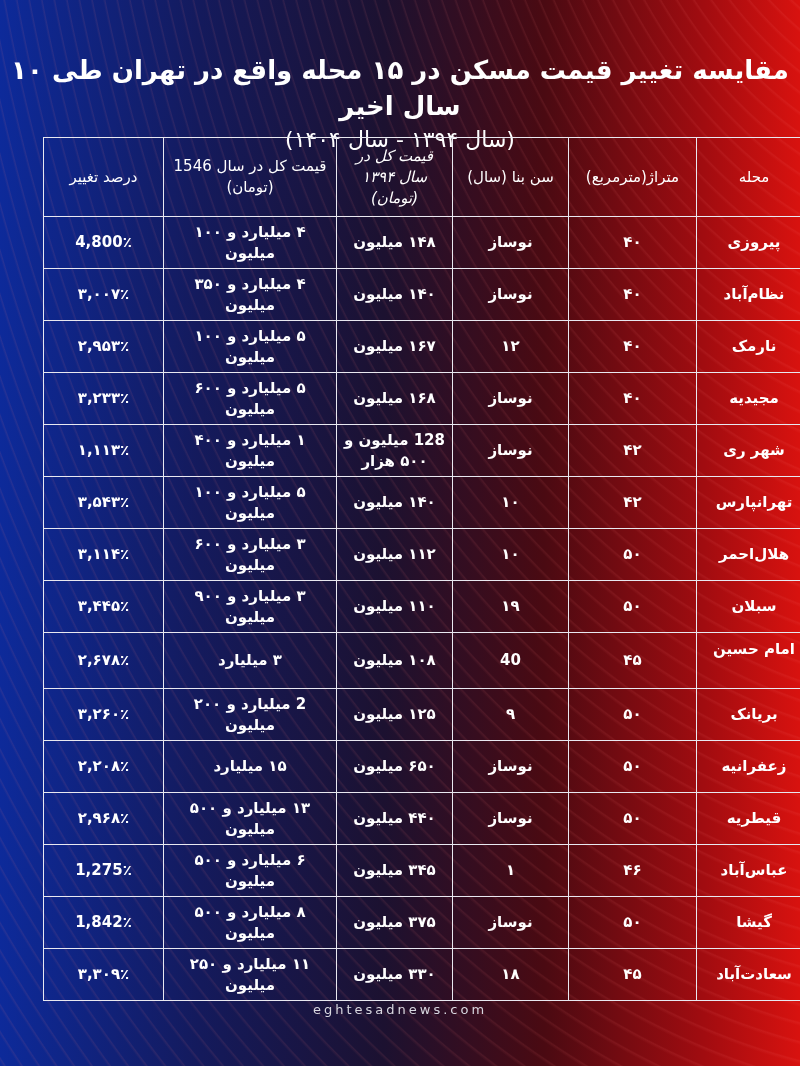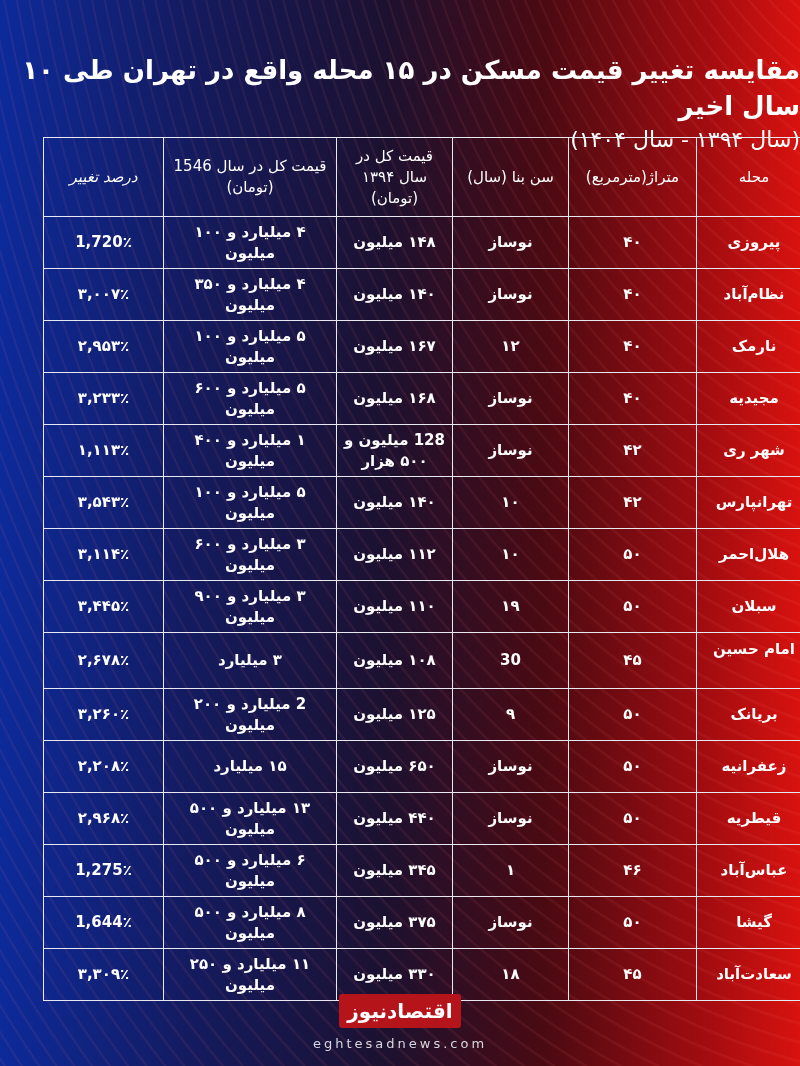--- a/index.html
+++ b/index.html
@@ -4,40 +4,40 @@
 <style>
   html, body { margin:0; padding:0; }
   body {
     width:800px; height:1066px; overflow:hidden; position:relative;
     font-family: "DejaVu Sans", sans-serif;
     color:#ffffff;
     background:
       repeating-radial-gradient(ellipse at 120% -40%, rgba(255,255,255,0.0) 0px, rgba(255,255,255,0.0) 9px, rgba(255,120,120,0.10) 10px, rgba(255,255,255,0.0) 12px),
       linear-gradient(90deg, #0d2a9a 0%, #141a5c 25%, #1c1130 48%, #4a0a12 68%, #a10c10 88%, #d8120f 100%);
   }
-  .title-wrap { position:absolute; top:52px; left:0; width:800px; direction:rtl; }
+  .title-wrap { position:absolute; top:52px; left:0; width:800px; text-align:center; direction:rtl; }
   .title { font-size:26px; font-weight:bold; line-height:36px; margin:0; }
   .subtitle { font-size:22px; font-weight:normal; line-height:32px; margin:0; }
   table {
     position:absolute; left:43px; top:137px; width:714px; height:841px;
     border-collapse:collapse; direction:rtl; table-layout:fixed;
   }
   th, td {
     border:1.5px solid #e8e8f0; text-align:center; vertical-align:middle;
     font-size:15px; font-weight:bold; padding:2px 4px; line-height:21px;
   }
   th { font-weight:normal; font-size:15px; height:74px; }
   td { height:47px; }
   td.top { vertical-align:top; padding-top:6px; }
   .col-name { width:106px; }
   .col-area { width:119px; }
   .col-age { width:107px; }
-  .col-p94 { width:107px; }
+  .col-p94 { width:107px;font-style:italic; }
   .col-p04 { width:164px; }
-  .col-pct { width:111px;font-style:italic; }
+  .col-pct { width:111px; }
   .footer { position:absolute; top:994px; left:0; width:800px; text-align:center; }
   .logo {
     display:inline-block; background:#b5141a; color:#fff; border-radius:3px;
     font-size:20px; font-weight:bold; padding:4px 8px; direction:rtl; line-height:26px;
   }
   .site { margin-top:8px; font-size:13px; letter-spacing:3px; color:#d8d8e0; font-family:"DejaVu Sans", sans-serif; }
 </style>
 </head>
 <body>
 
@@ -57,21 +57,21 @@
       <th class="col-pct">درصد تغییر</th>
     </tr>
   </thead>
   <tbody id="tbody">
       <tr>
         <td>پیروزی</td>
         <td>۴۰</td>
         <td>نوساز</td>
         <td>۱۴۸ میلیون</td>
         <td>۴ میلیارد و ۱۰۰ میلیون</td>
-        <td>1,720٪</td>
+        <td>4,800٪</td>
       </tr>
       <tr>
         <td>نظام‌آباد</td>
         <td>۴۰</td>
         <td>نوساز</td>
         <td>۱۴۰ میلیون</td>
         <td>۴ میلیارد و ۳۵۰ میلیون</td>
         <td>۳,۰۰۷٪</td>
       </tr>
       <tr>
@@ -118,21 +118,21 @@
         <td>سبلان</td>
         <td>۵۰</td>
         <td>۱۹</td>
         <td>۱۱۰ میلیون</td>
         <td>۳ میلیارد و ۹۰۰ میلیون</td>
         <td>۳,۴۴۵٪</td>
       </tr>
       <tr>
         <td class="top">امام حسین</td>
         <td>۴۵</td>
-        <td>30</td>
+        <td>40</td>
         <td>۱۰۸ میلیون</td>
         <td>۳ میلیارد</td>
         <td>۲,۶۷۸٪</td>
       </tr>
       <tr>
         <td>بریانک</td>
         <td>۵۰</td>
         <td>۹</td>
         <td>۱۲۵ میلیون</td>
         <td>2 میلیارد و ۲۰۰ میلیون</td>
@@ -161,29 +161,28 @@
         <td>۳۴۵ میلیون</td>
         <td>۶ میلیارد و ۵۰۰ میلیون</td>
         <td>1,275٪</td>
       </tr>
       <tr>
         <td>گیشا</td>
         <td>۵۰</td>
         <td>نوساز</td>
         <td>۳۷۵ میلیون</td>
         <td>۸ میلیارد و ۵۰۰ میلیون</td>
-        <td>1,644٪</td>
+        <td>1,842٪</td>
       </tr>
       <tr>
         <td>سعادت‌آباد</td>
         <td>۴۵</td>
         <td>۱۸</td>
         <td>۳۳۰ میلیون</td>
         <td>۱۱ میلیارد و ۲۵۰ میلیون</td>
         <td>۳,۳۰۹٪</td>
       </tr>
     </tbody>
 </table>
 
 <div class="footer">
-  <div class="logo">اقتصادنیوز</div>
   <div class="site">eghtesadnews.com</div>
 </div>
 
 </body></html>

